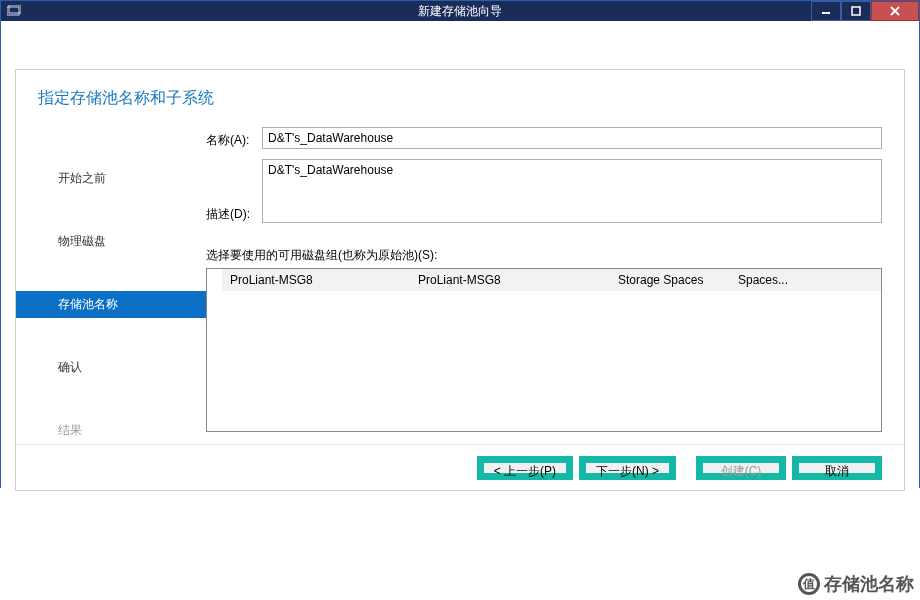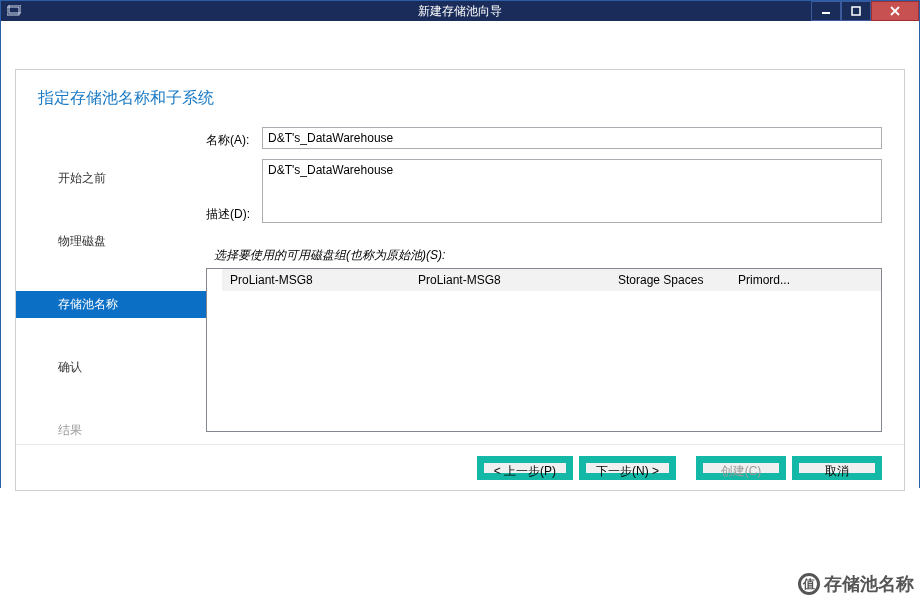--- a/index.html
+++ b/index.html
@@ -20,21 +20,21 @@
   .body { flex: 1; display: flex; padding: 0 22px 0 0; }
   .sidebar { width: 190px; flex-shrink: 0; padding-top: 2px; }
   .step { padding: 5px 10px 5px 42px; color: #333; cursor: pointer; margin-top: 36px; }
   .step.active { background: #0b6fc6; color: #fff; }
   .step.disabled { color: #9a9a9a; cursor: default; }
   .main { flex: 1; display: flex; flex-direction: column; }
   .form-row { display: flex; align-items: flex-end; margin-bottom: 10px; }
   .form-label { width: 56px; padding-top: 4px; text-align: left; }
   .text-input { flex: 1; border: 1px solid #abadb3; padding: 3px 5px; font-family: inherit; font-size: 12px; height: 22px; }
   .text-area { flex: 1; border: 1px solid #abadb3; padding: 3px 5px; font-family: inherit; font-size: 12px; height: 64px; resize: none; }
-  .section-label { margin: 14px 0 4px 8px; font-style: italic; }
+  .section-label { margin: 14px 0 4px 0; }
   .table-wrap { flex: 1; border: 1px solid #828790; background: #fff; overflow: hidden; display: flex; flex-direction: column; }
   .thead { display: flex; border-bottom: 1px solid #d9d9d9; }
   .th { padding: 4px 8px; border-right: 1px solid #e2e2e2; font-weight: 400; background: #fff; }
   .tbody { flex: 1; overflow: auto; }
   .trow { display: flex; }
   .trow.sel { background: #f2f2f2; margin-left: 15px; }
   .td { padding: 4px 8px; overflow: hidden; text-overflow: ellipsis; white-space: nowrap; }
   .col-mgr { width: 188px; }
   .col-avail { width: 200px; }
   .col-sub { width: 120px; }
@@ -104,21 +104,21 @@
           </div>
 
           <div class="section-label">选择要使用的可用磁盘组(也称为原始池)(S):</div>
 
           <div class="table-wrap">
             <div class="tbody">
               <div class="trow sel">
                 <div class="td col-mgr">ProLiant-MSG8</div>
                 <div class="td col-avail">ProLiant-MSG8</div>
                 <div class="td col-sub">Storage Spaces</div>
-                <div class="td col-prim">Primord...</div>
+                <div class="td col-prim">Spaces...</div>
                 <div class="td col-last"></div>
               </div>
             </div>
           </div>
 
           <div style="height:12px"></div>
         </div>
       </div>
 
       <div class="footer">

